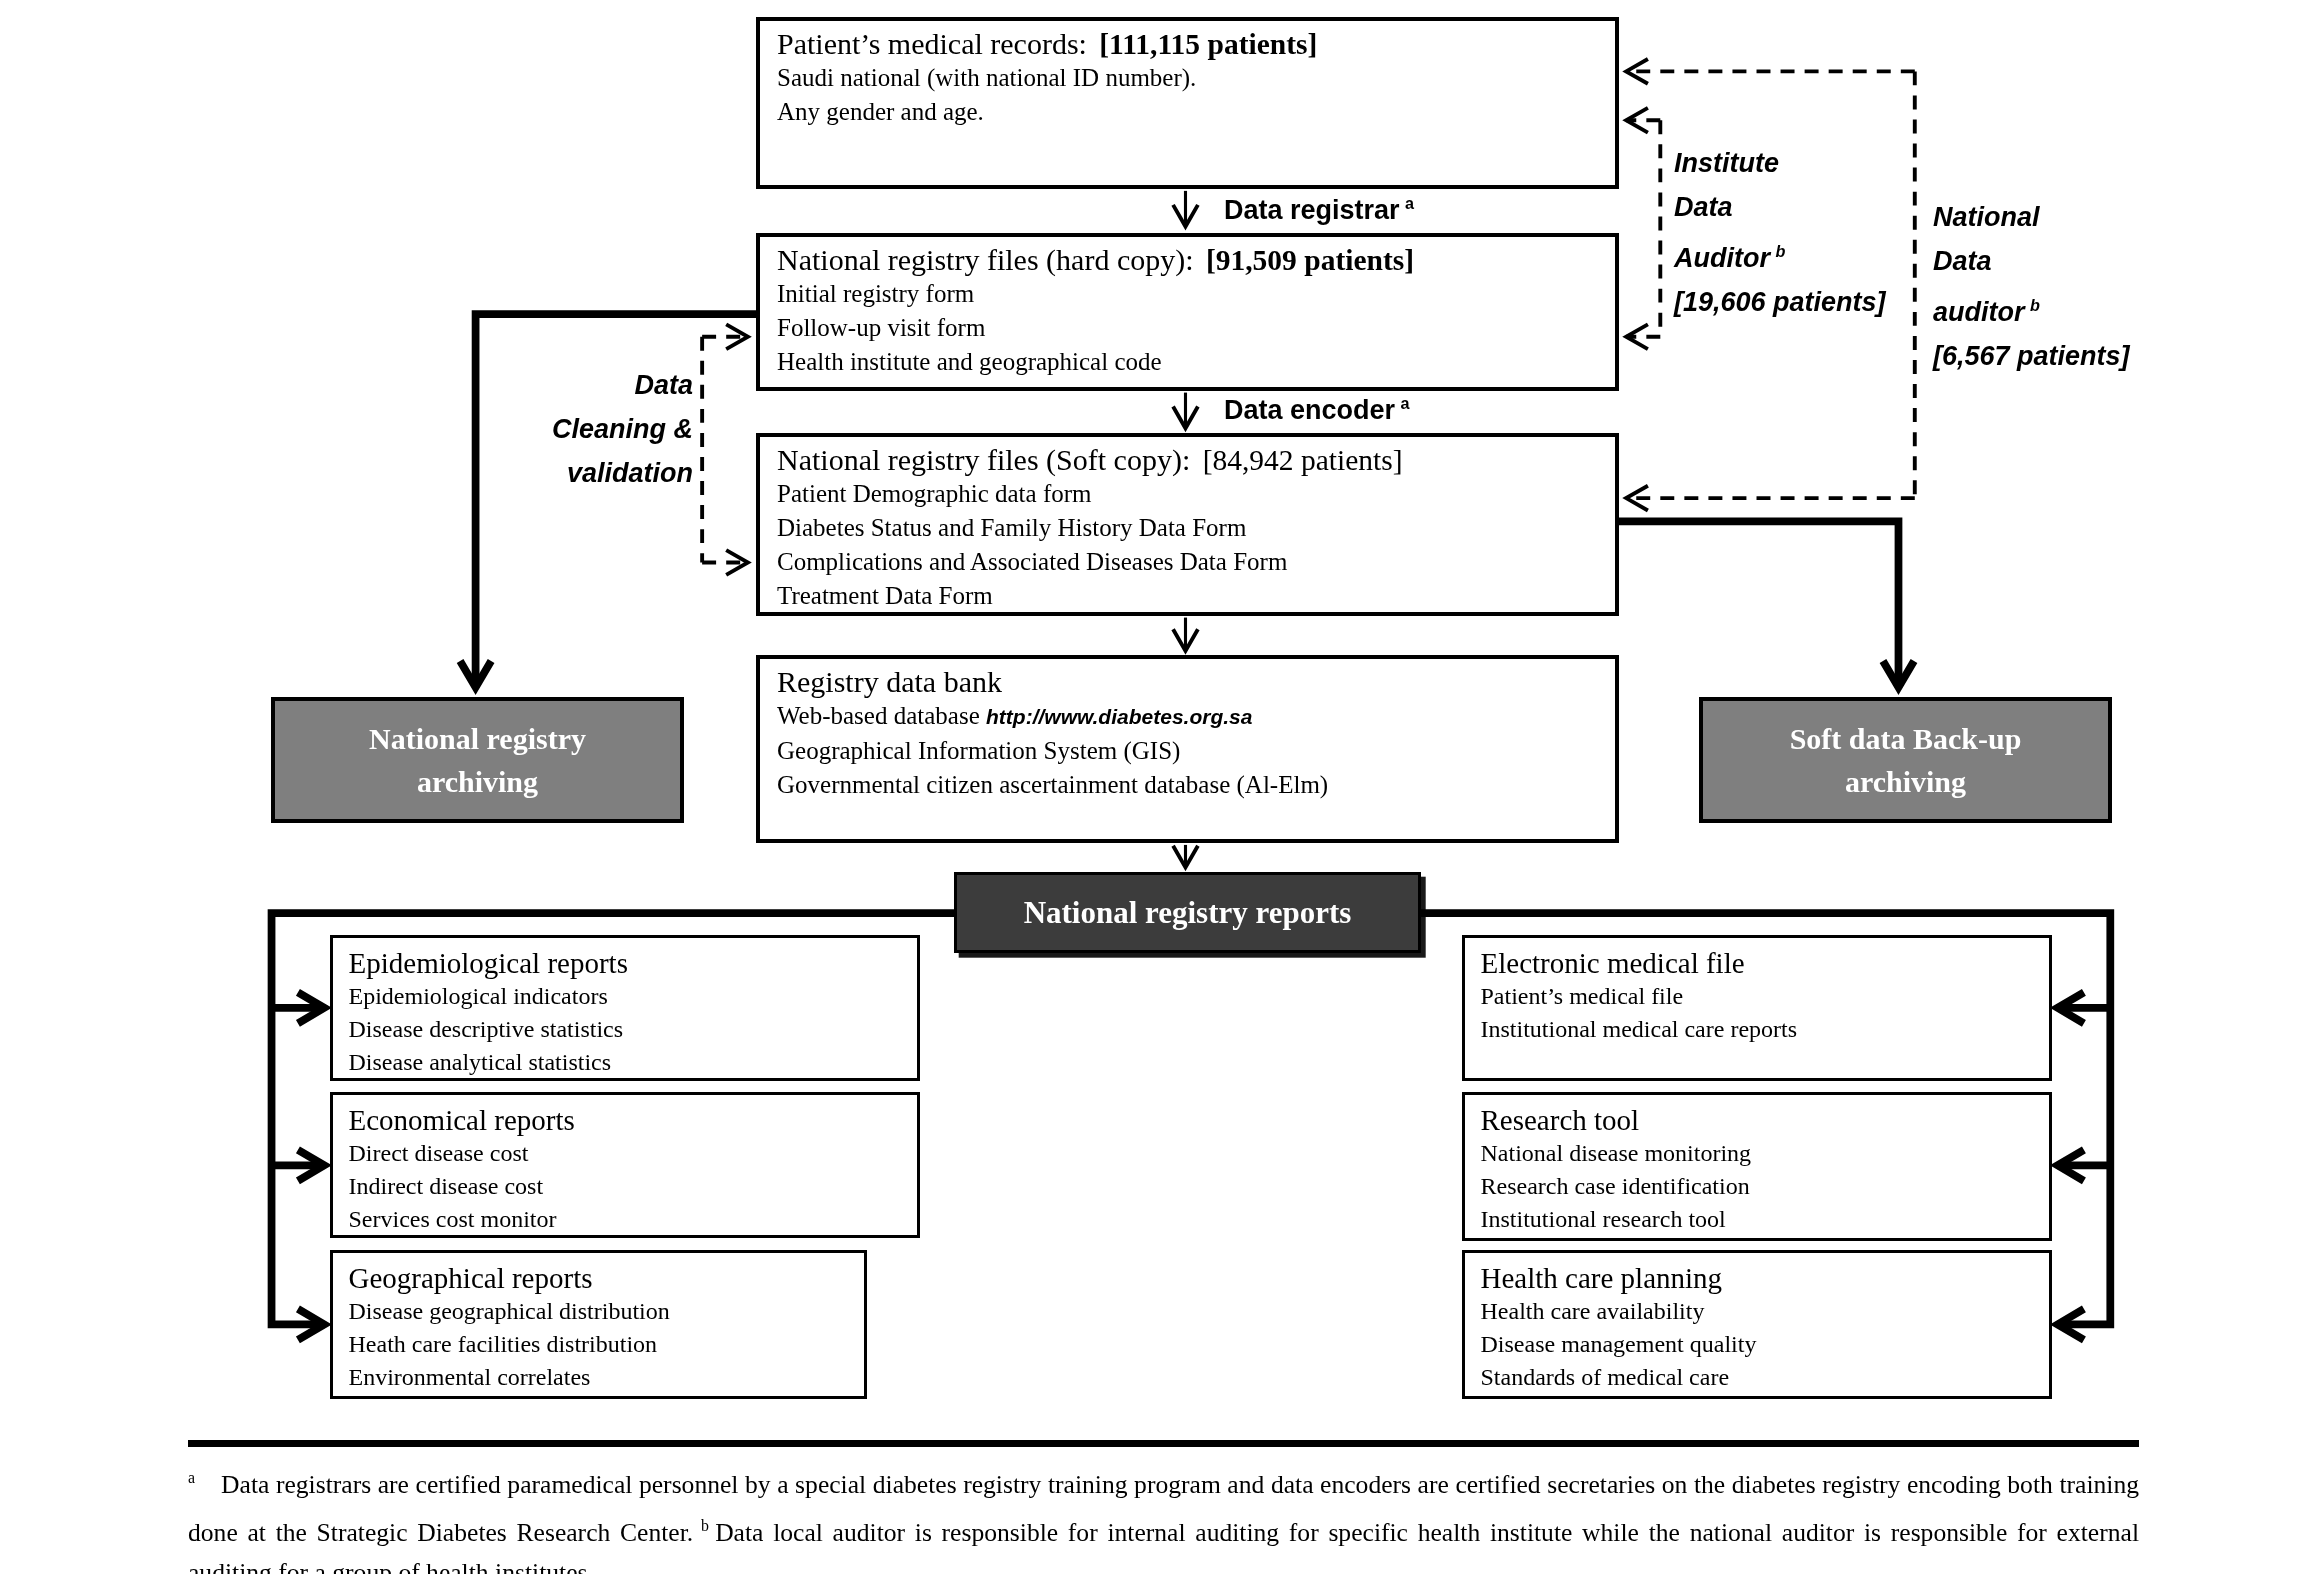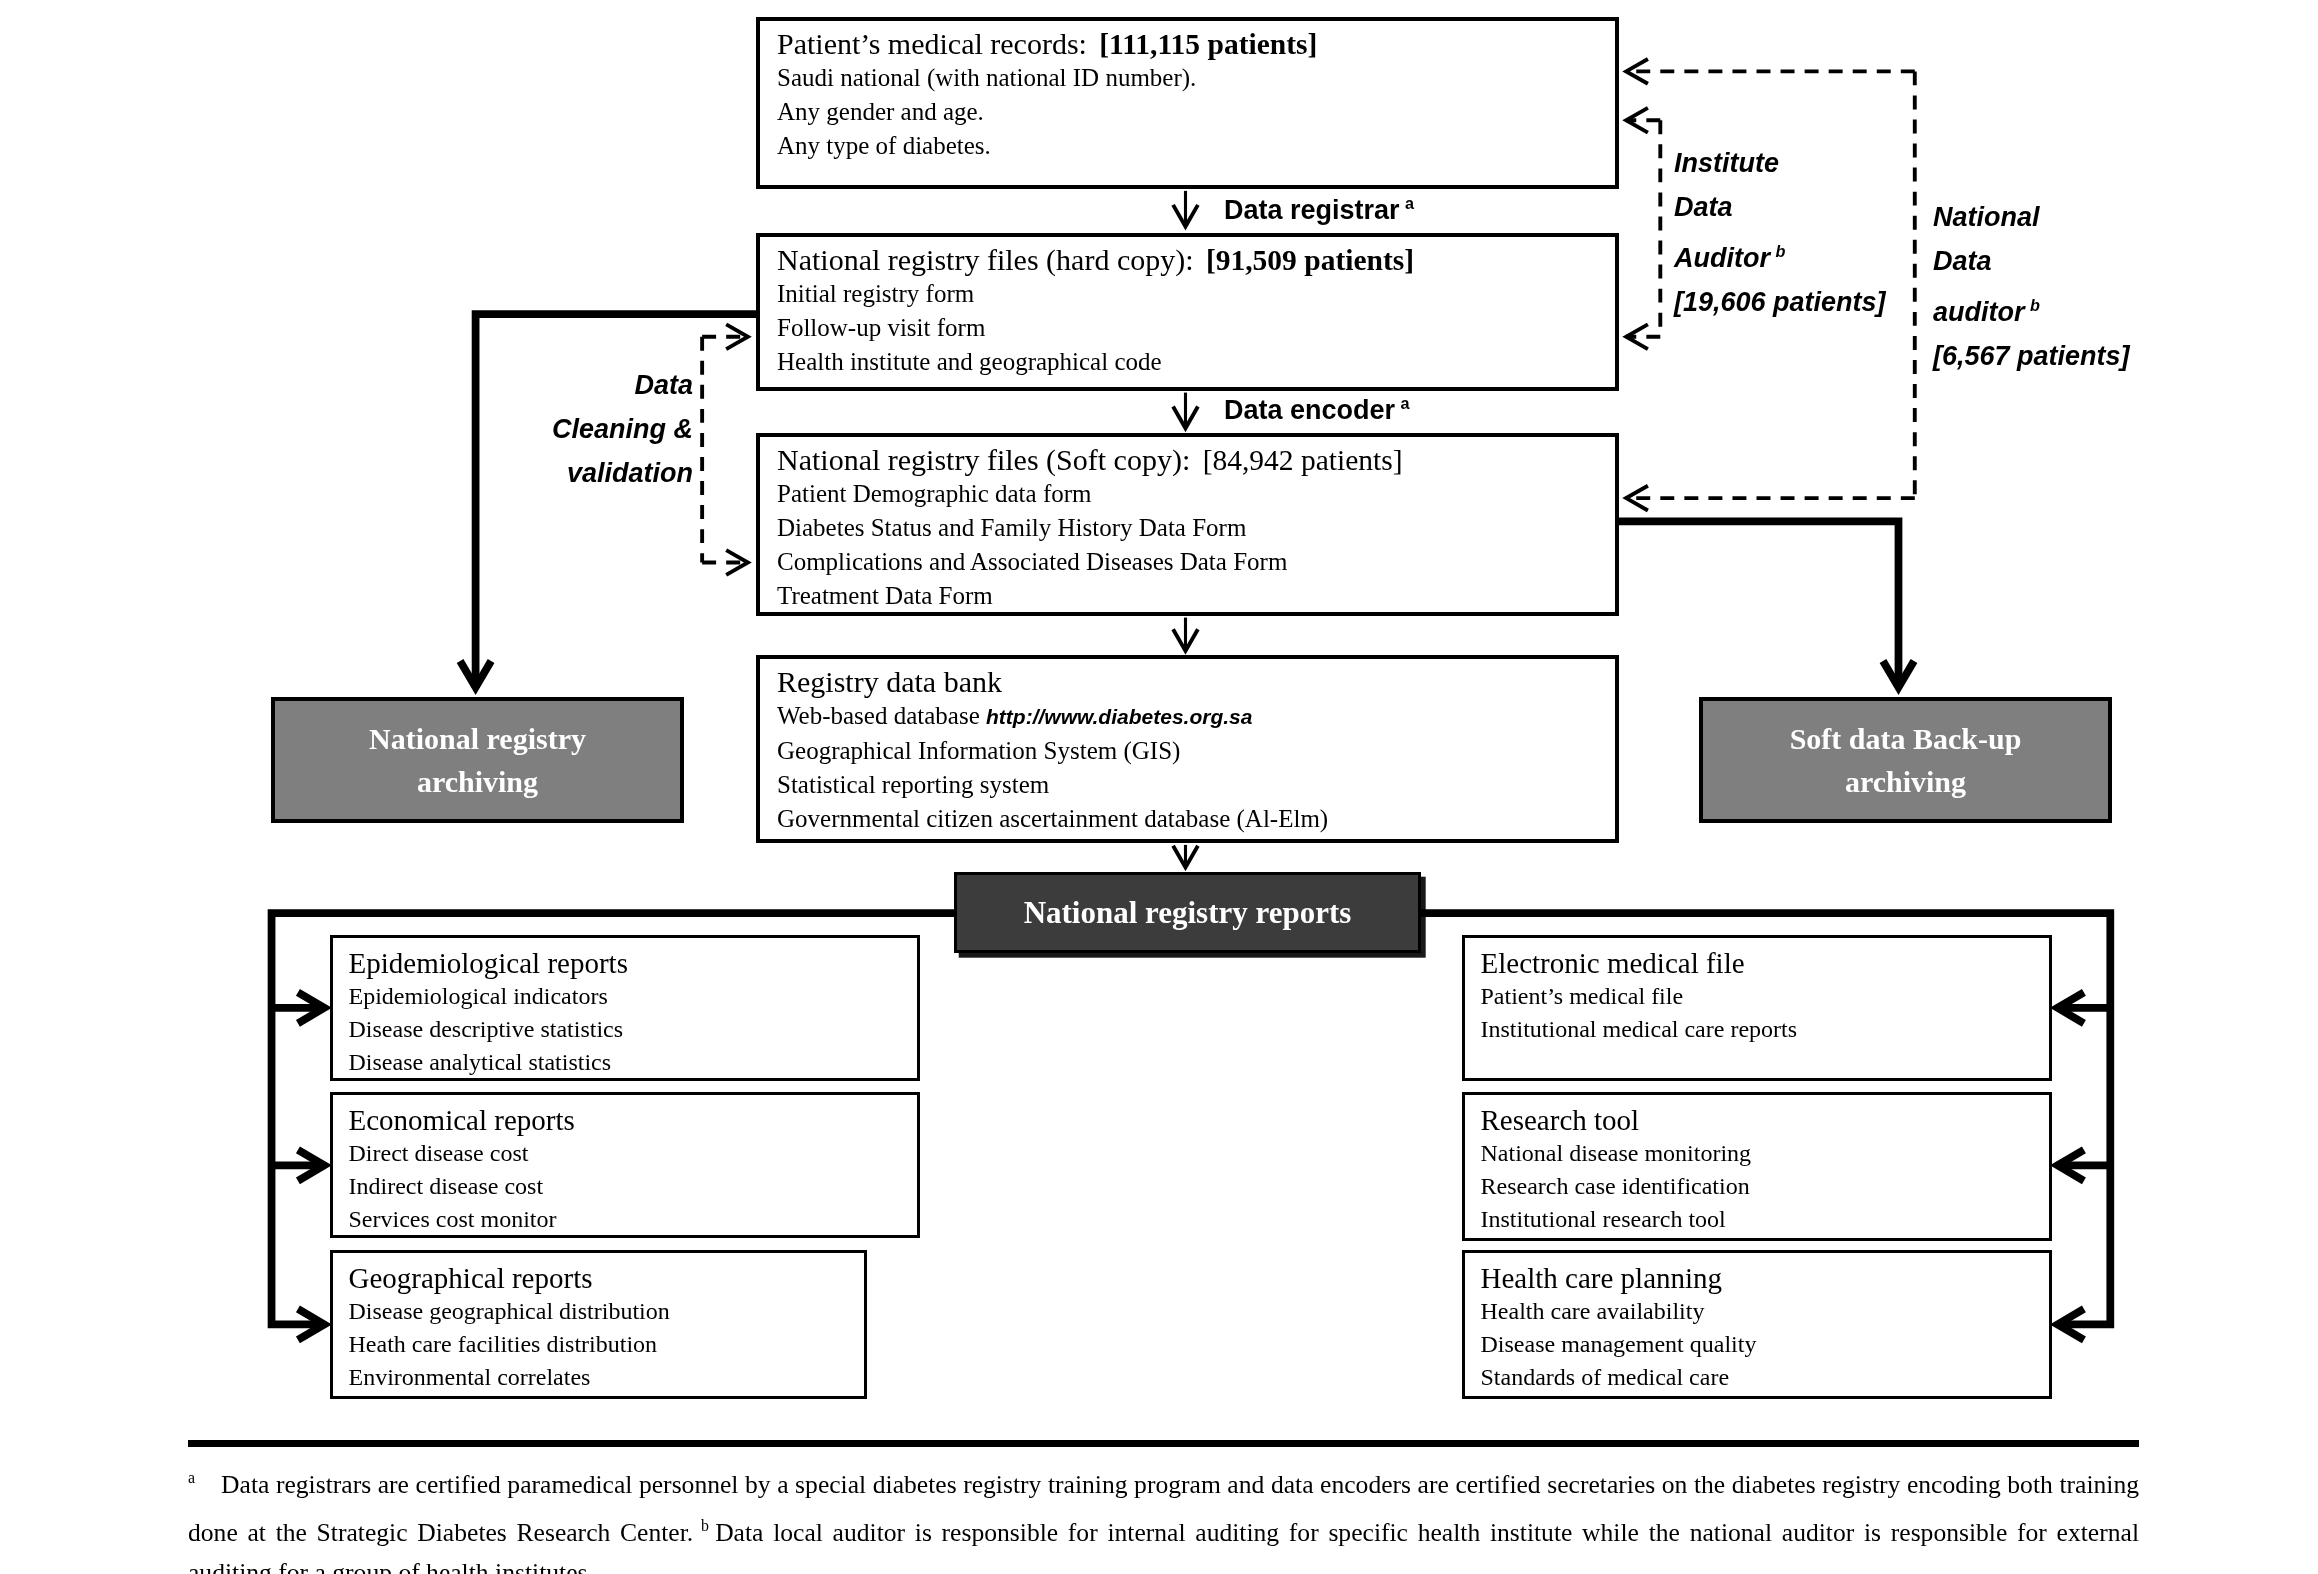--- a/index.html
+++ b/index.html
@@ -82,21 +82,20 @@
 
     <path d="M 1828 1177 H 2720 V 1707 H 2652" fill="none" stroke="#000" stroke-width="10" marker-end="url(#mThick)"></path>
     <path d="M 2720 1299 H 2652" fill="none" stroke="#000" stroke-width="10" marker-end="url(#mThick)"></path>
     <path d="M 2720 1502 H 2652" fill="none" stroke="#000" stroke-width="10" marker-end="url(#mThick)"></path>
   </svg>
 
   <div class="box" style="left:756px;top:17px;width:863px;height:172px">
     <div class="tl"><span class="bt">Patient’s medical records:</span><span class="cnt b">[111,115 patients]</span></div>
     <div class="bl">Saudi national (with national ID number).</div>
     <div class="bl">Any gender and age.</div>
-    <div class="bl">Any type of diabetes.</div>
   </div>
 
   <div class="slabel" style="left:1224px;top:194px"><span>Data registrar</span><sup>a</sup></div>
 
   <div class="box" style="left:756px;top:233px;width:863px;height:158px">
     <div class="tl"><span class="bt">National registry files (hard copy):</span><span class="cnt b">[91,509 patients]</span></div>
     <div class="bl">Initial registry form</div>
     <div class="bl">Follow-up visit form</div>
     <div class="bl">Health institute and geographical code</div>
   </div>
@@ -108,21 +107,20 @@
     <div class="bl">Patient Demographic data form</div>
     <div class="bl">Diabetes Status and Family History Data Form</div>
     <div class="bl">Complications and Associated Diseases Data Form</div>
     <div class="bl">Treatment Data Form</div>
   </div>
 
   <div class="box" style="left:756px;top:655px;width:863px;height:188px">
     <div class="tl"><span class="bt">Registry data bank</span></div>
     <div class="bl"><span>Web-based database </span><span class="url">http://www.diabetes.org.sa</span></div>
     <div class="bl">Geographical Information System (GIS)</div>
-    <div class="bl">Statistical reporting system</div>
     <div class="bl">Governmental citizen ascertainment database (Al-Elm)</div>
   </div>
 
   <div class="mlabel right-align" style="left:460px;top:363px;width:233px">
     <div>Data</div>
     <div>Cleaning &amp;</div>
     <div>validation</div>
   </div>
 
   <div class="mlabel" style="left:1674px;top:141px;width:233px">

